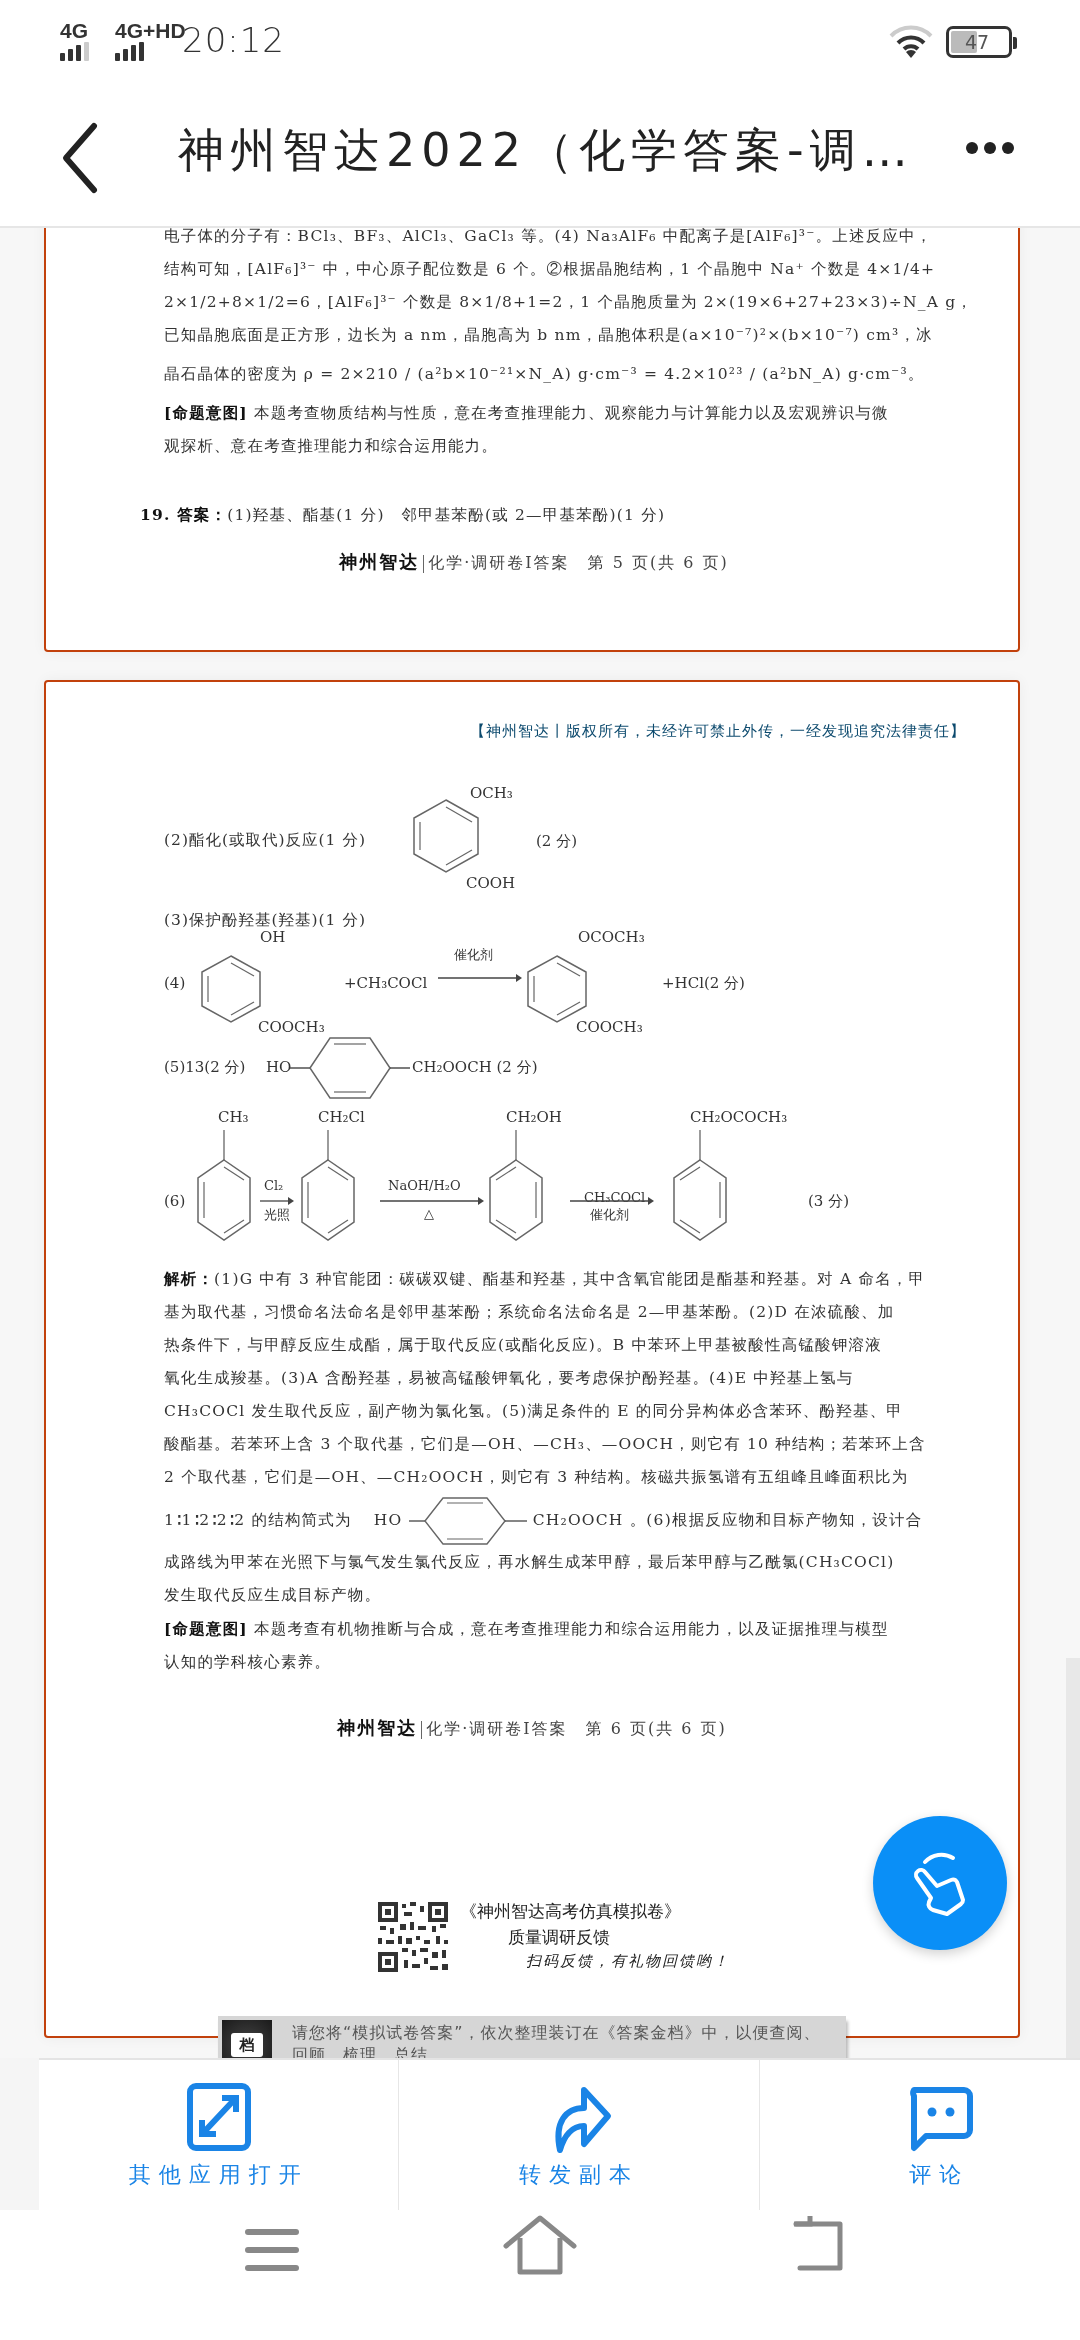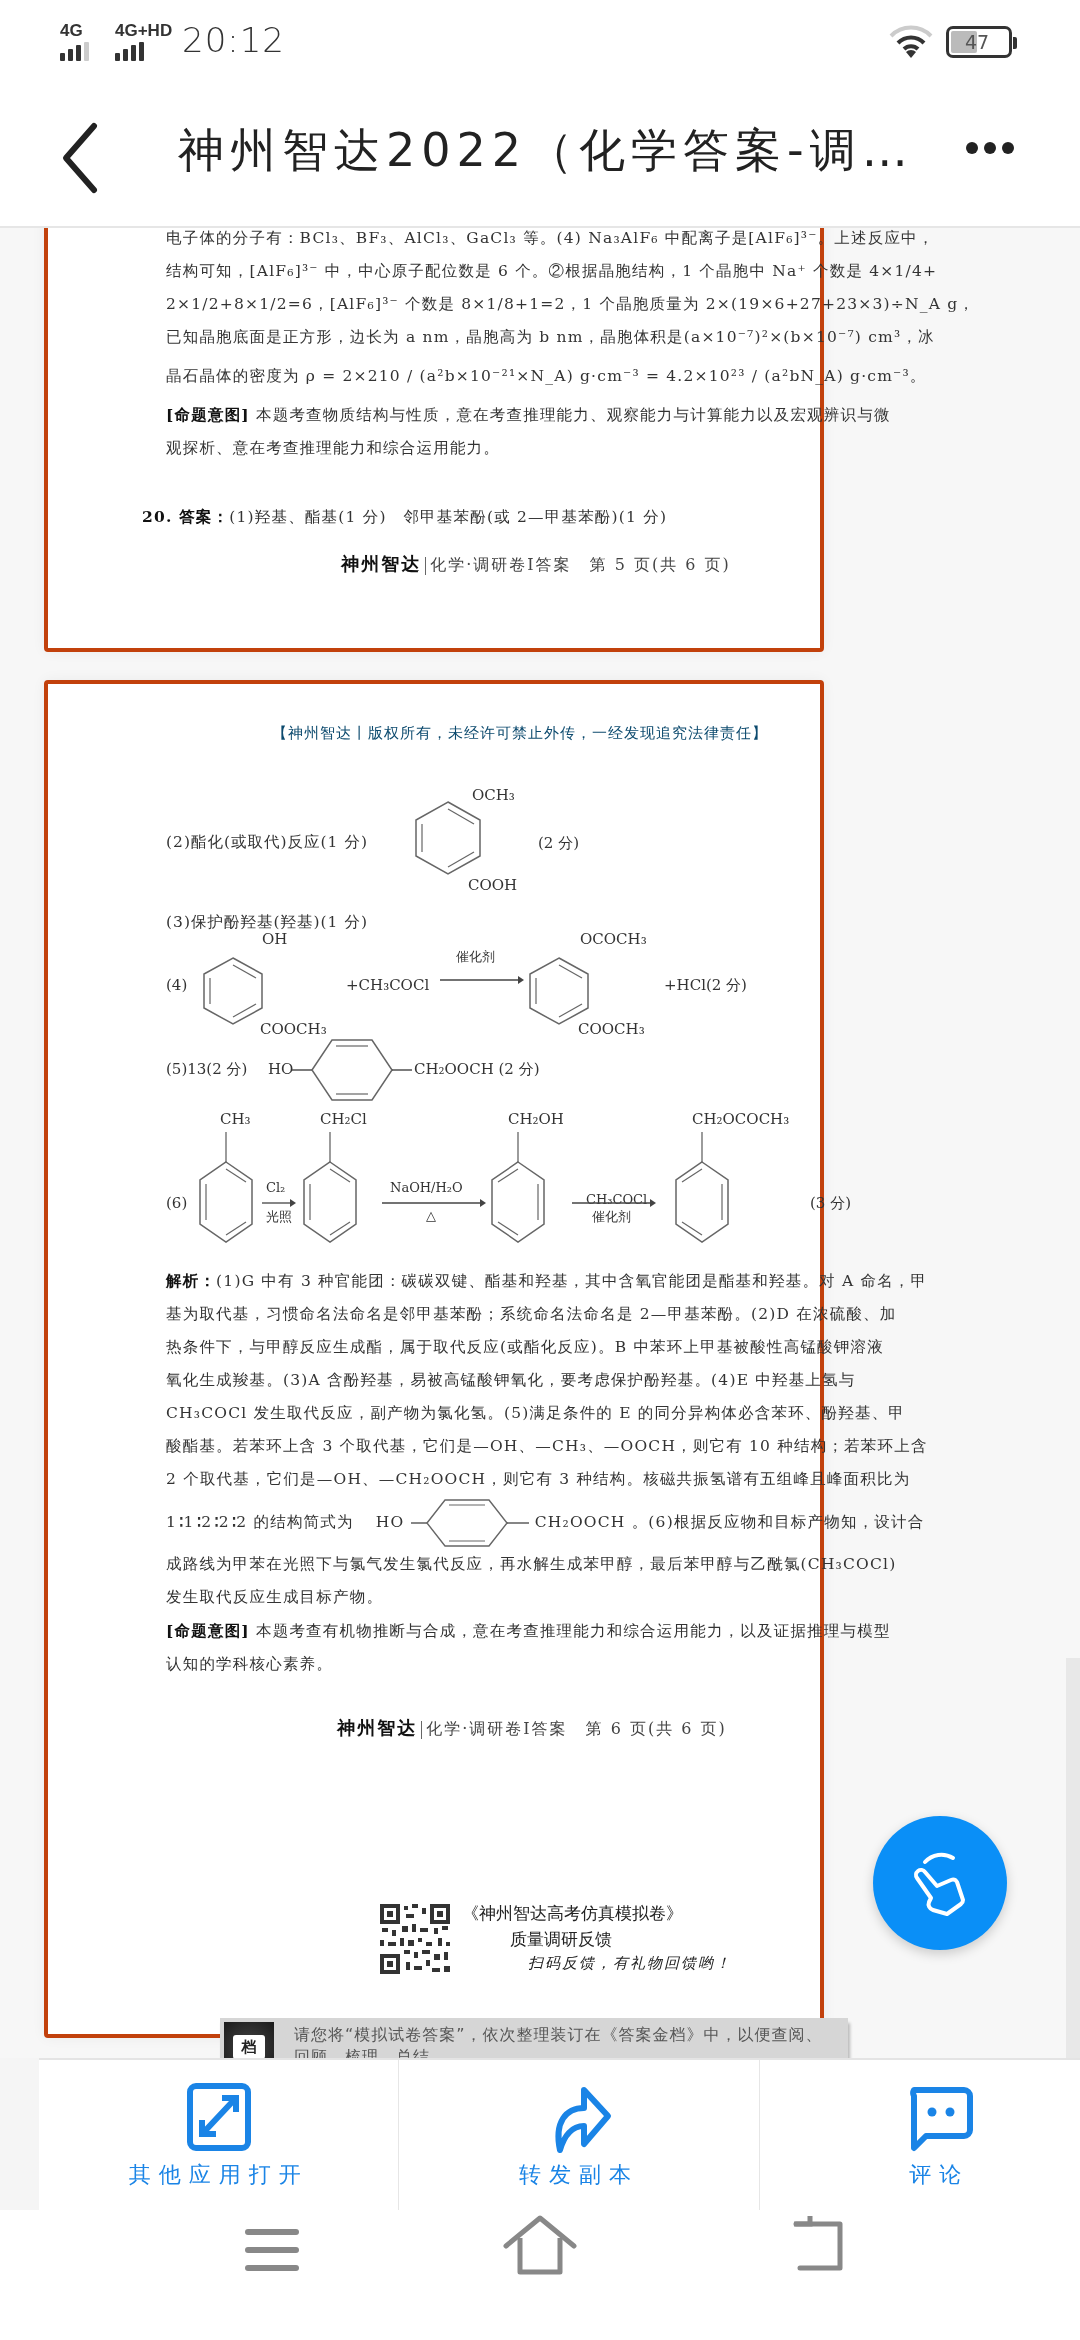--- a/index.html
+++ b/index.html
@@ -2,41 +2,41 @@
 <html><head>
 <meta charset="utf-8">
 <style>
   * { box-sizing: border-box; margin: 0; padding: 0; }
   html, body { width: 1080px; height: 2340px; overflow: hidden; background: #f5f5f5; }
   body { position: relative; font-family: "DejaVu Serif", serif; color: #222; }
 
   
   .status-bar { position: absolute; left: 0; top: 0; width: 1080px; height: 80px; background: #ffffff; }
   .sig { position: absolute; top: 22px; font-family: "Liberation Sans", sans-serif; font-weight: bold; color: #333; }
-  .sig .lbl { font-size: 17px; display: block; line-height: 18px; }
+  .sig .lbl { font-size: 21px; display: block; line-height: 18px; }
   .bars { display: flex; align-items: flex-end; gap: 3px; height: 18px; margin-top: 3px; }
   .bars i { display: block; width: 5px; background: #333; border-radius: 1px; }
   .bars i.dim { background: #ccc; }
   .clock { position: absolute; left: 182px; top: 20px; font-size: 34px; font-family: "DejaVu Sans", sans-serif; font-weight: 300; color: #333; letter-spacing: 1px; }
   .wifi { position: absolute; left: 888px; top: 24px; }
   .battery { position: absolute; left: 946px; top: 26px; width: 66px; height: 32px; border: 3px solid #333; border-radius: 7px; }
   .battery .fill { position: absolute; left: 2px; top: 2px; width: 26px; height: 22px; background: #bbb; border-radius: 2px; }
   .battery .num { position: absolute; left: 0; top: 2px; width: 56px; text-align: center; font-size: 19px; color: #555; font-family: "DejaVu Sans", sans-serif; }
   .battery::after { content: ""; position: absolute; right: -8px; top: 8px; width: 4px; height: 12px; background: #333; border-radius: 0 2px 2px 0; }
 
   
   .app-header { position: absolute; left: 0; top: 80px; width: 1080px; height: 148px; background: #fff; border-bottom: 2px solid #e6e6e6; }
   .back-btn { position: absolute; left: 52px; top: 40px; width: 60px; height: 76px; }
   .title { position: absolute; left: 178px; top: 40px; width: 740px; font-size: 46px; color: #222; white-space: nowrap; overflow: hidden; text-overflow: ellipsis; font-family: "DejaVu Sans", sans-serif; letter-spacing: 6px; }
   .more-btn { position: absolute; left: 966px; top: 62px; display: flex; gap: 6px; }
   .more-btn i { width: 12px; height: 12px; background: #222; border-radius: 50%; display: block; }
 
   
   .viewer { position: absolute; left: 0; top: 228px; width: 1080px; height: 1830px; background: #f7f7f7; overflow: hidden; }
-  .page { position: absolute; left: 44px; width: 780px; background: #fff; border: 4px solid #c2410c; border-radius: 4px; box-shadow: 0 0 14px rgba(0,0,0,0.05); }
+  .page { position: absolute; left: 44px; width: 976px; background: #fff; border: 2px solid #c2410c; border-radius: 4px; box-shadow: 0 0 14px rgba(0,0,0,0.05); }
   .page1 { top: -20px; height: 444px; }
   .page2 { top: 452px; height: 1358px; }
   .ptext { position: absolute; left: 118px; width: 810px; font-size: 15.5px; line-height: 33px; color: #333; letter-spacing: 1.2px; }
   .ptext .b { font-weight: bold; color: #111; }
   .footer-line { position: absolute; width: 976px; left: 0; text-align: center; font-size: 16px; color: #444; letter-spacing: 2px; }
   .footer-line .brand { font-weight: bold; color: #111; font-size: 18px; }
   .footer-line .sep { display: inline-block; width: 1px; height: 18px; background: #666; margin: 0 4px; vertical-align: middle; }
 
   .copyright { position: absolute; right: 52px; top: 40px; font-size: 15px; color: #0c4a6e; letter-spacing: 1px; }
   .chem-row { position: absolute; left: 118px; font-size: 15.5px; color: #333; letter-spacing: 1px; }
@@ -123,21 +123,21 @@
     <div class="ptext" style="top:10px">
       <div>电子体的分子有：BCl₃、BF₃、AlCl₃、GaCl₃ 等。(4) Na₃AlF₆ 中配离子是[AlF₆]³⁻。上述反应中，</div>
       <div>结构可知，[AlF₆]³⁻ 中，中心原子配位数是 6 个。②根据晶胞结构，1 个晶胞中 Na⁺ 个数是 4×1/4+</div>
       <div>2×1/2+8×1/2=6，[AlF₆]³⁻ 个数是 8×1/8+1=2，1 个晶胞质量为 2×(19×6+27+23×3)÷N_A g，</div>
       <div>已知晶胞底面是正方形，边长为 a nm，晶胞高为 b nm，晶胞体积是(a×10⁻⁷)²×(b×10⁻⁷) cm³，冰</div>
       <div style="line-height:44px">晶石晶体的密度为 ρ = 2×210 / (a²b×10⁻²¹×N_A) g·cm⁻³ = 4.2×10²³ / (a²bN_A) g·cm⁻³。</div>
       <div><span class="b">[命题意图]</span> <span>本题考查物质结构与性质，意在考查推理能力、观察能力与计算能力以及宏观辨识与微</span></div>
       <div>观探析、意在考查推理能力和综合运用能力。</div>
     </div>
     <div class="ptext" style="top:288px; left:94px">
-      <span class="b">20. 答案：</span><span>(1)羟基、酯基(1 分)　邻甲基苯酚(或 2—甲基苯酚)(1 分)</span>
+      <span class="b">19. 答案：</span><span>(1)羟基、酯基(1 分)　邻甲基苯酚(或 2—甲基苯酚)(1 分)</span>
     </div>
     <div class="footer-line" style="top:340px">
       <span class="brand">神州智达</span><span class="sep"></span><span>化学·调研卷Ⅰ答案　第 5 页(共 6 页)</span>
     </div>
   </div>
 
   <div class="page page2">
     <div class="copyright">【神州智达丨版权所有，未经许可禁止外传，一经发现追究法律责任】</div>
 
     <div class="chem-row" style="top:148px">(2)酯化(或取代)反应(1 分)</div>

